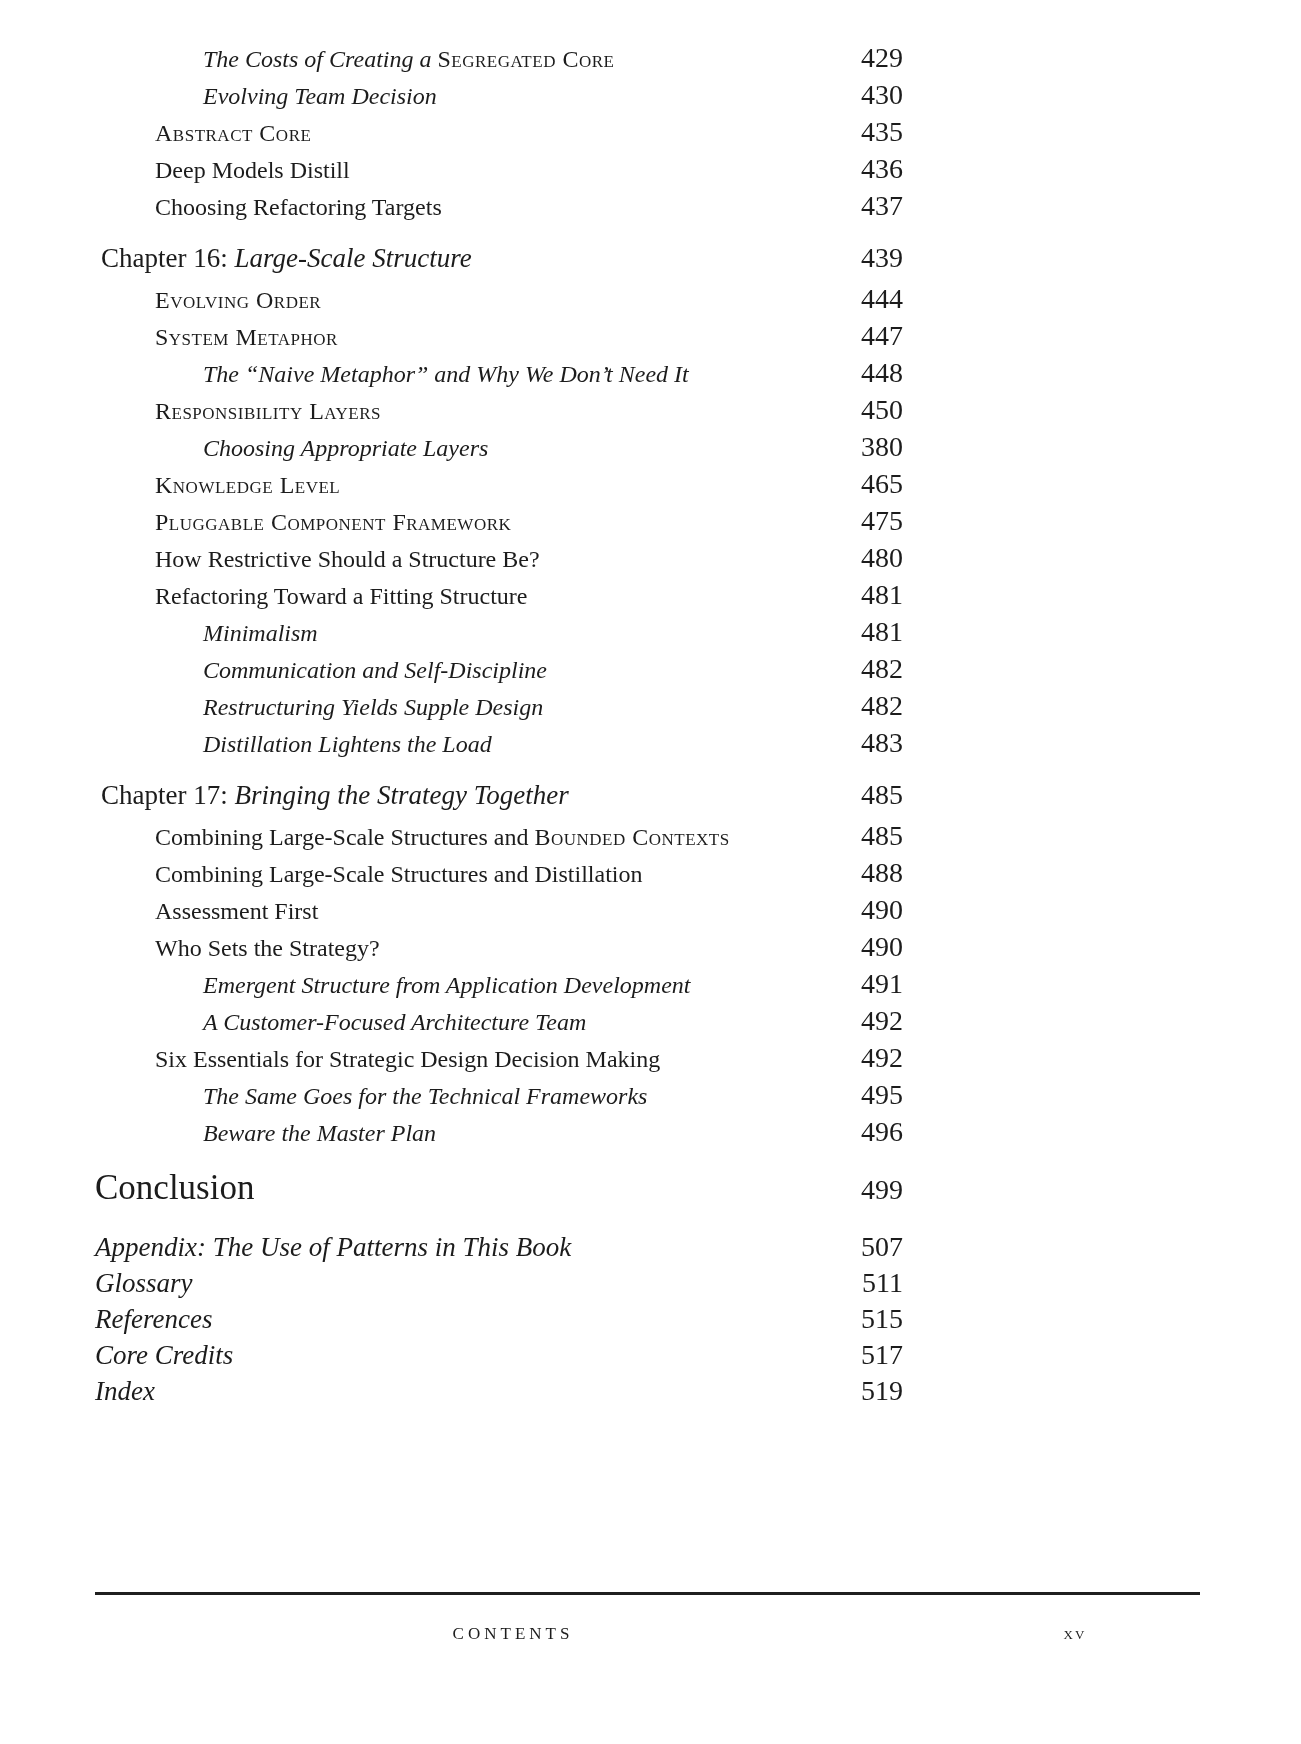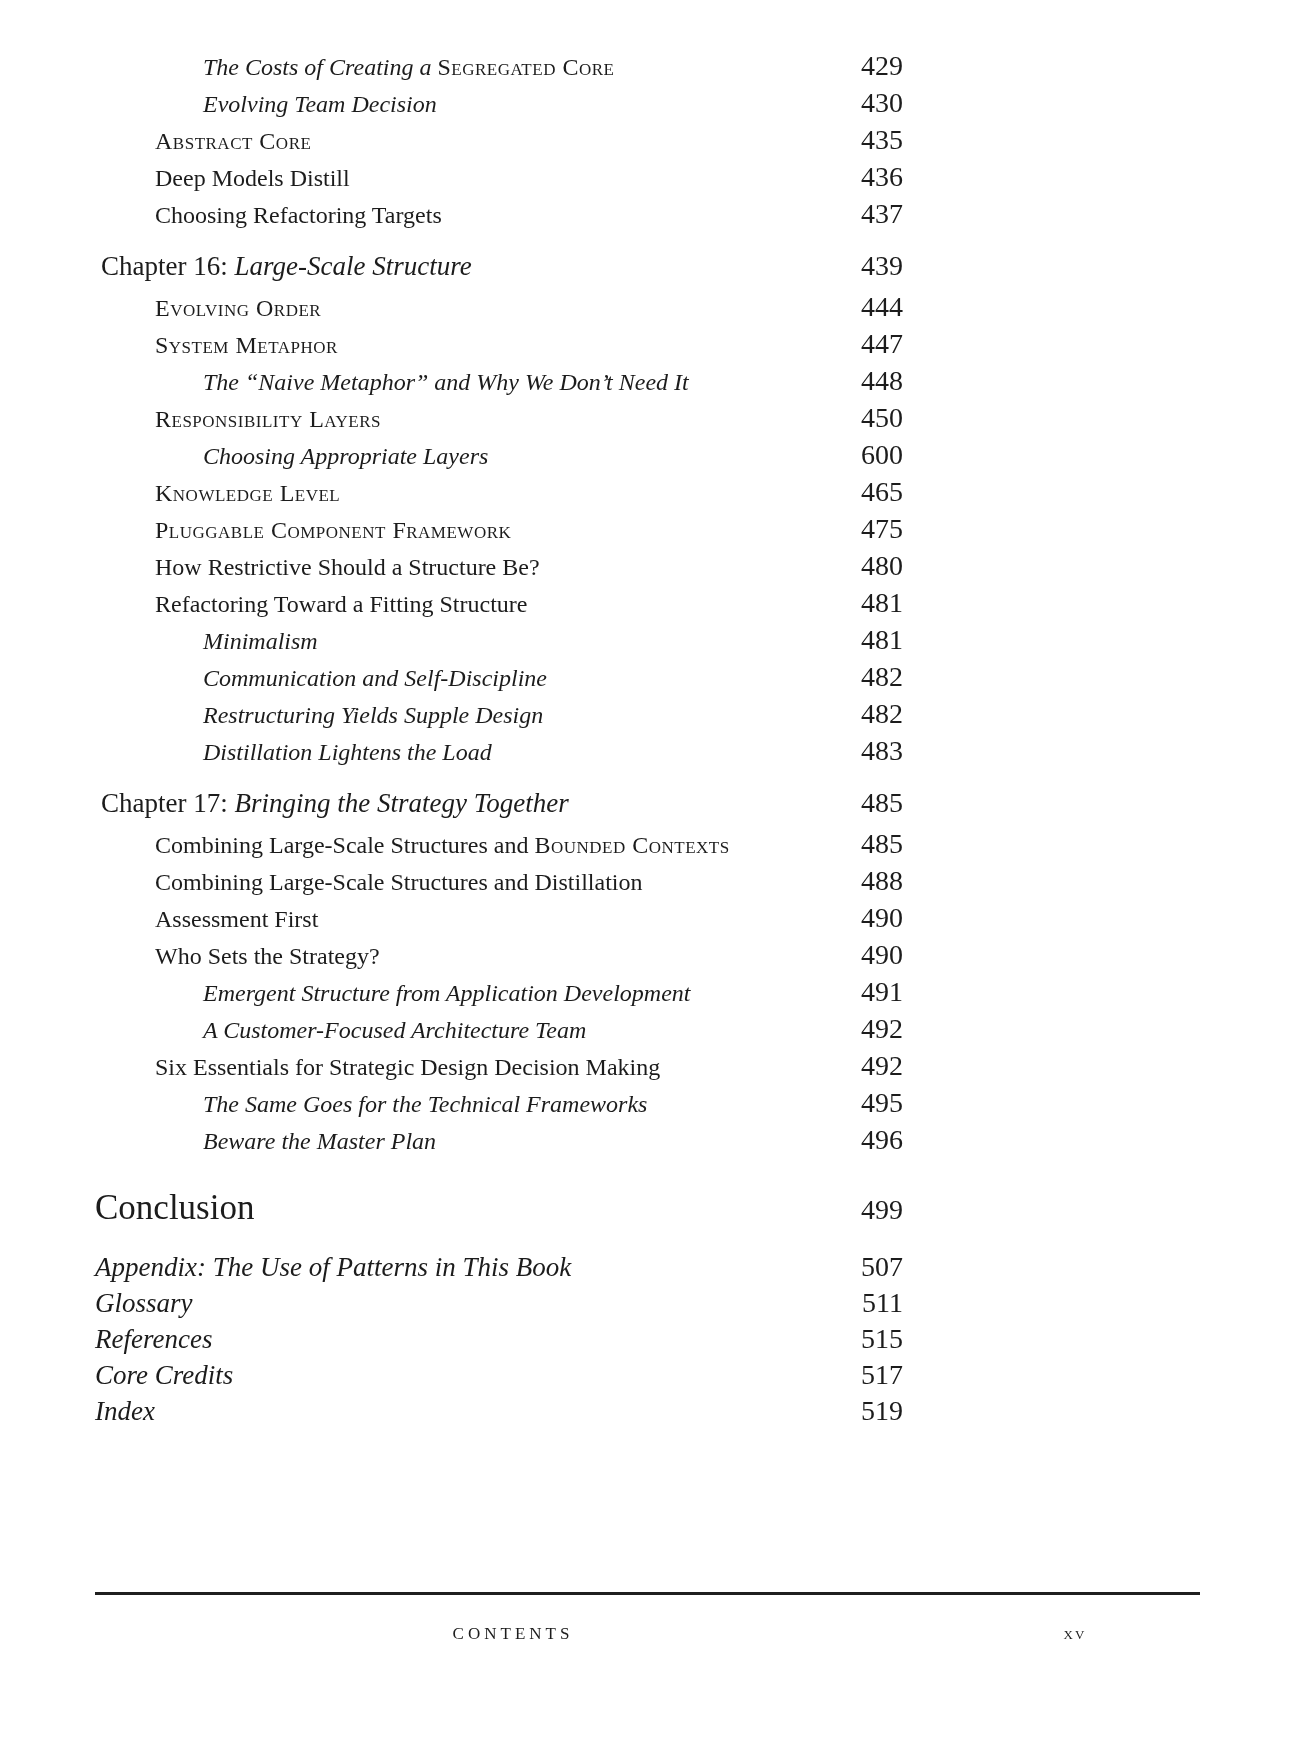--- a/index.html
+++ b/index.html
@@ -14,21 +14,21 @@
   }
   .page {
     position: relative;
     width: 1301px;
     height: 1744px;
     background: #ffffff;
   }
   .toc {
     position: absolute;
     left: 95px;
-    top: 12px;
+    top: 4px;
     width: 808px;
     padding-top: 36px;
   }
   .row {
     display: flex;
     align-items: baseline;
     line-height: 35px;
     font-size: 24px;
   }
   .label { white-space: nowrap; }
@@ -49,21 +49,21 @@
   .chapter {
     font-size: 27px;
     line-height: 40px;
     margin-top: 13px;
     margin-bottom: 3px;
     margin-left: 6px;
   }
   .conclusion {
     font-size: 35px;
     line-height: 50px;
-    margin-top: 24px;
+    margin-top: 12px;
     margin-bottom: 6px;
   }
   .backmatter {
     font-size: 27px;
     line-height: 35px;
   }
   .backmatter .label { font-style: italic; }
   .conclusion + .backmatter { margin-top: 14px; }
   .footer-rule {
     position: absolute;
@@ -133,21 +133,21 @@
       <div class="row sub">
         <span class="label"><span class="italic">The “Naive Metaphor” and Why We Don’t Need It</span></span>
         <span class="num">448</span>
       </div>
       <div class="row section">
         <span class="label"><span class="smallcaps">Responsibility Layers</span></span>
         <span class="num">450</span>
       </div>
       <div class="row sub">
         <span class="label"><span class="italic">Choosing Appropriate Layers</span></span>
-        <span class="num">600</span>
+        <span class="num">380</span>
       </div>
       <div class="row section">
         <span class="label"><span class="smallcaps">Knowledge Level</span></span>
         <span class="num">465</span>
       </div>
       <div class="row section">
         <span class="label"><span class="smallcaps">Pluggable Component Framework</span></span>
         <span class="num">475</span>
       </div>
       <div class="row section">

